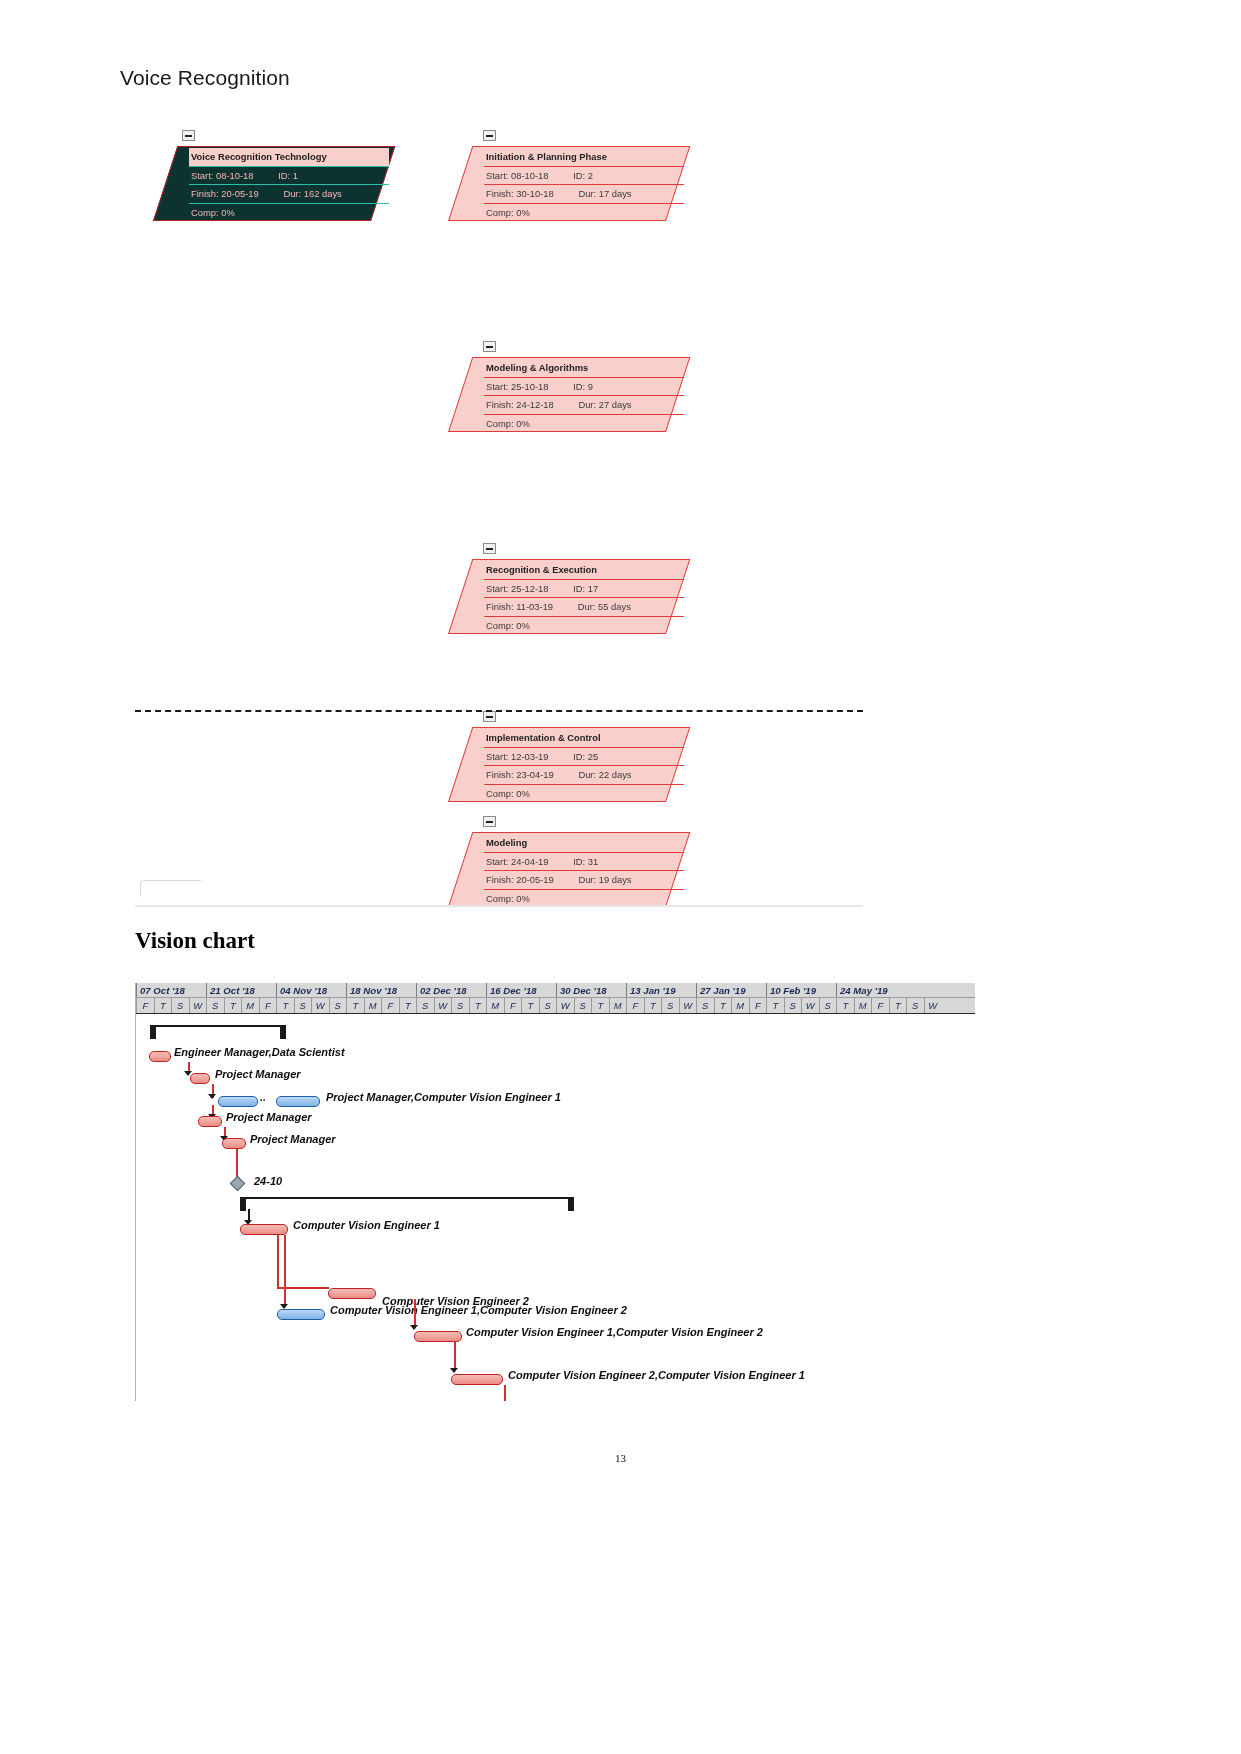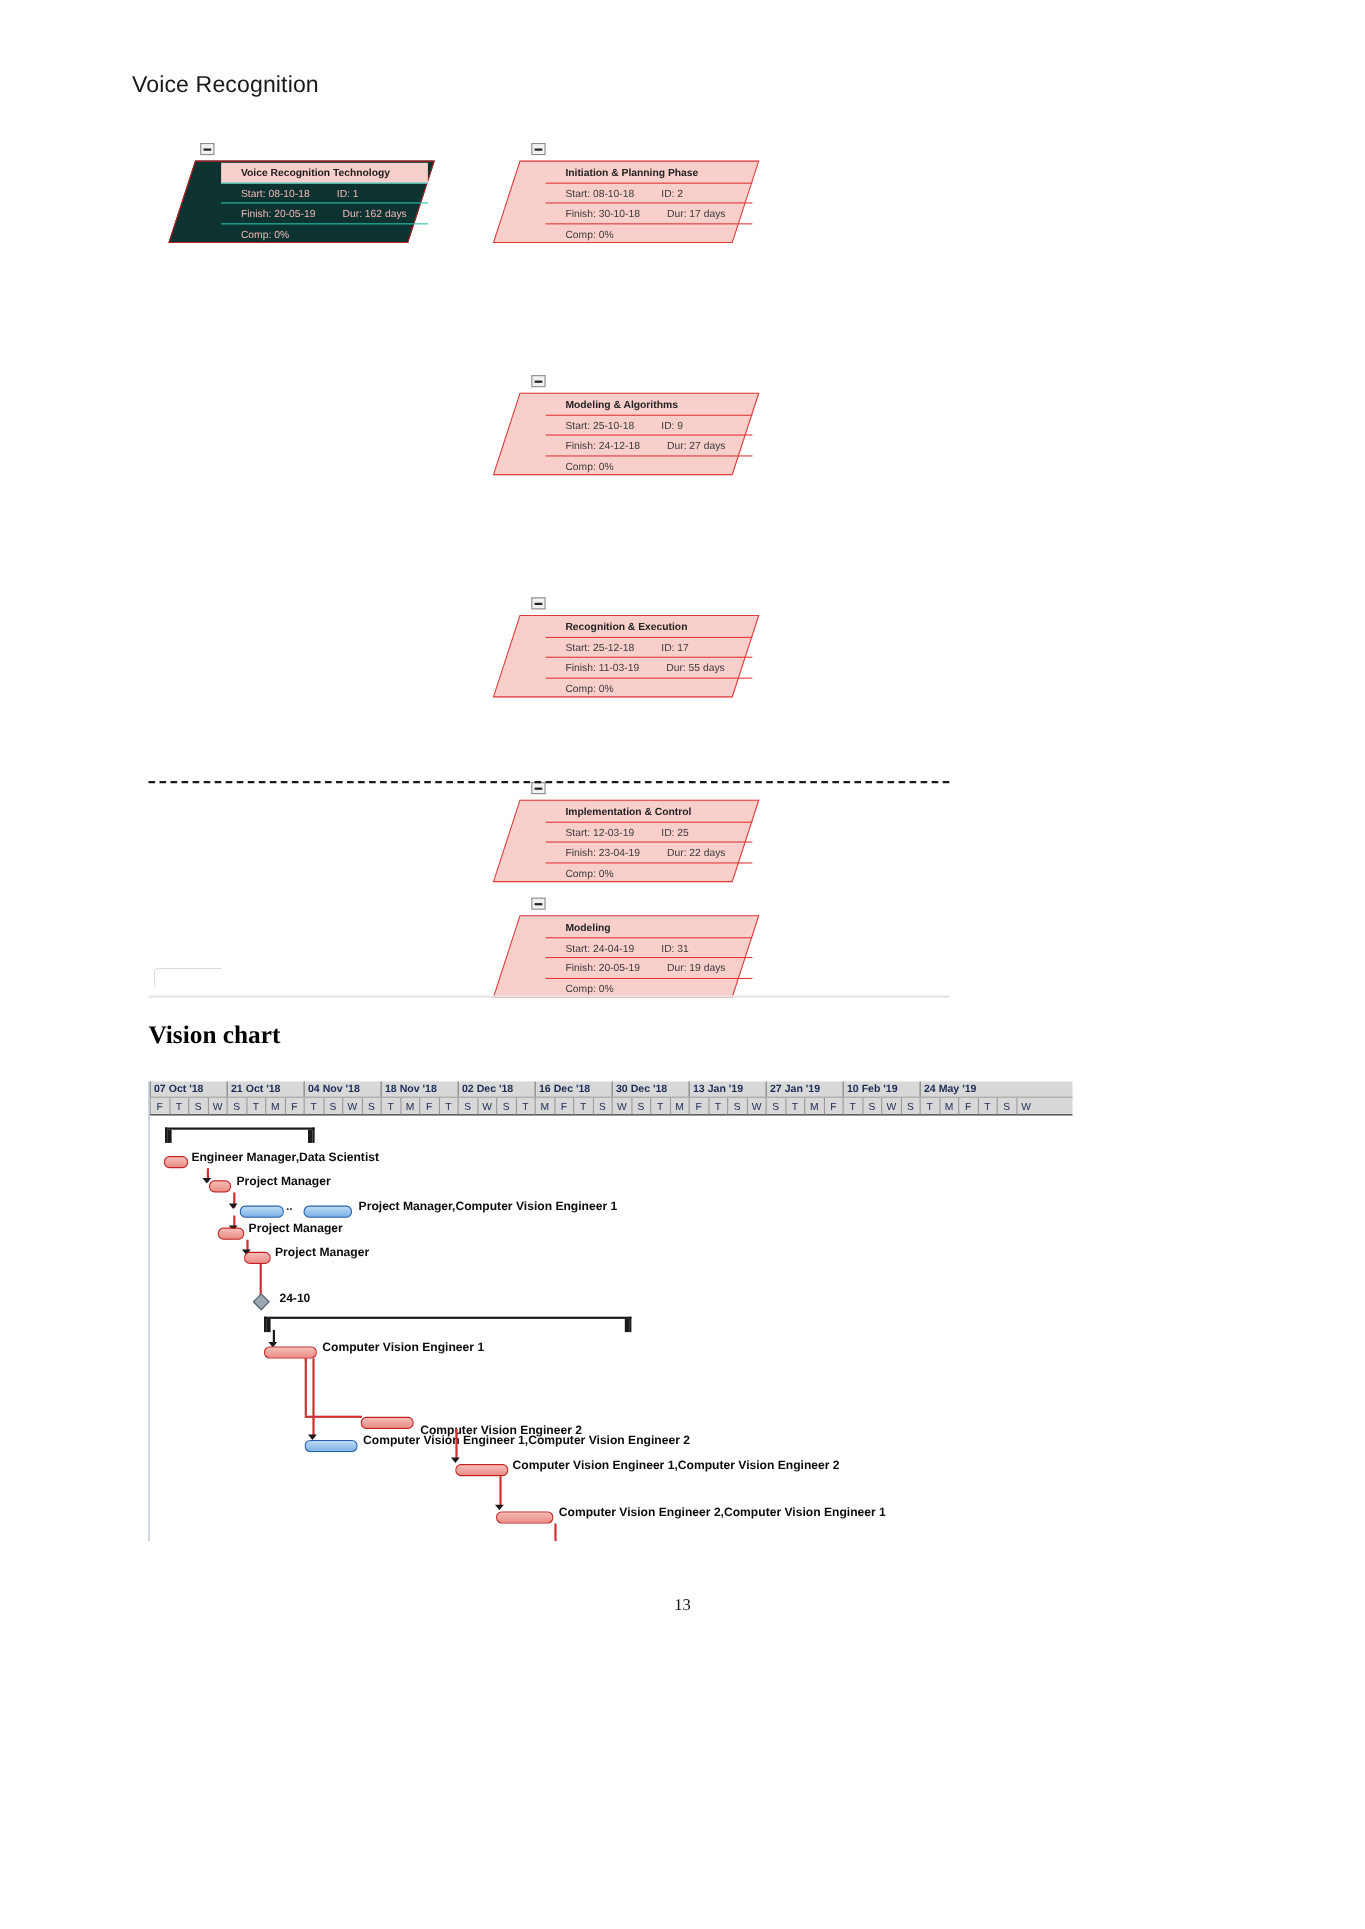--- a/index.html
+++ b/index.html
@@ -36,22 +36,21 @@
   }
   .node .rows{
     position:absolute;left:36px;top:2px;width:200px;height:71px;
     box-sizing:border-box;
   }
   .node .r{
     height:17.5px;line-height:17.5px;
     border-bottom:1.2px solid #e03a3a;
     font-size:9.4px;color:#3a3a3a;
     white-space:nowrap;overflow:hidden;
-    padding-left:18px;
-    margin-left:12px;
+    padding-left:2px;
   }
   .node .r.title{font-weight:700;color:#222;border-bottom:1.5px solid #e03a3a;}
   .node .r.last{border-bottom:none;}
   .node .r .k{display:inline-block;}
   .node .r .c2{display:inline-block;margin-left:22px;}
 
   
   .node.dark .skew{background:#0d3331;border:1.4px solid #b81f1f;}
   .node.dark .r{color:#f3b7b7;border-bottom:1.2px solid #27c2ae;}
   .node.dark .r.title{
@@ -82,21 +81,21 @@
   .wbs-fade{
     position:absolute;left:140px;top:880px;width:60px;height:16px;
     border-top:1px solid #dcdcdc;border-left:1px solid #dcdcdc;
     border-top-left-radius:4px;
   }
 
   
   #gantt{
     position:absolute;left:135px;top:983px;width:840px;height:418px;
     background:#ffffff;border-left:1px solid #9fb4c7;
-    box-sizing:border-box;overflow:hidden;
+    box-sizing:border-box;overflow:hidden;font-style:italic;
   }
   .tl-head{position:absolute;left:0;top:0;width:840px;height:31px;}
   .tl-major,.tl-minor{
     position:absolute;left:0;width:840px;display:flex;
     background:#d8d8d8;box-sizing:border-box;
   }
   .tl-major{top:0;height:15px;border-bottom:1px solid #9a9a9a;}
   .tl-minor{top:15px;height:16px;border-bottom:1.5px solid #2b2b2b;}
   .tl-major .cell{
     flex:0 0 70px;font-size:9.6px;line-height:15px;color:#1b2a55;
@@ -133,21 +132,21 @@
     border-left:4px solid transparent;border-right:4px solid transparent;
     border-top:5px solid #1a1a1a;
   }
   .milestone{
     position:absolute;width:9px;height:9px;background:#9aa6b2;
     border:1px solid #53606c;transform:rotate(45deg);
   }
 
   .pageno{
     position:absolute;left:0;top:1452px;width:1241px;text-align:center;
-    font-family:"Liberation Serif", serif;font-size:15px;color:#111;
+    font-family:"Liberation Serif", serif;font-size:11px;color:#111;
   }
 </style>
 </head>
 <body>
 
 <div class="h-voice">Voice Recognition</div>
 
 <div id="wbs">
   <div class="wbs-canvas">
 

